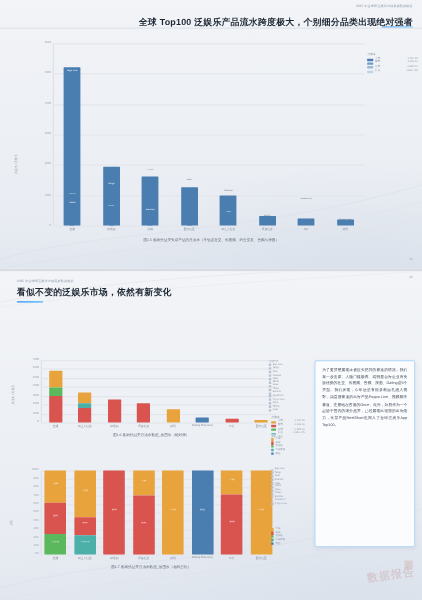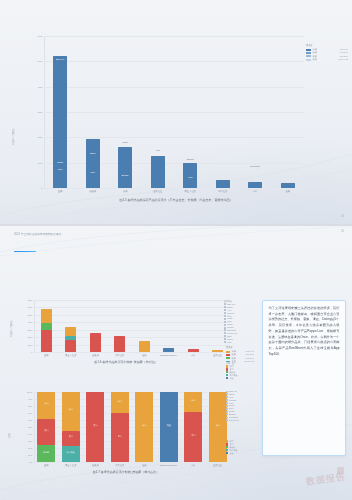--- a/index.html
+++ b/index.html
@@ -123,20 +123,26 @@
 
   <section class="slide" id="slide1">
     <div class="slide-bg"></div>
 
     <svg class="swoosh" style="left:0;top:120px;width:352px;height:104px" viewBox="0 0 352 104" preserveAspectRatio="none">
       <path d="M0,96 C90,70 200,78 352,34" fill="none" stroke="#cfd8e4" stroke-width=".5"></path>
       <path d="M0,104 C110,82 210,88 352,48" fill="none" stroke="#d6dee9" stroke-width=".5"></path>
       <path d="M120,104 C200,92 280,80 352,62" fill="none" stroke="#dbe2ec" stroke-width=".5"></path>
     </svg>
 
+    <header class="hdr">
+      <div class="kicker">2025 年全球和泛娱乐市场最新数据概览</div>
+      <h1 class="headline">全球 Top100 泛娱乐产品流水跨度极大，个别细分品类出现绝对强者</h1>
+      <div class="rule" id="s1rule"></div>
+      <div class="hdr-divider"></div>
+    </header>
 
     <div class="pageno" style="right:8px;bottom:6px">28</div>
 
     <div class="chart" id="c1" style="left:0;top:30px;width:352px;height:180px">
       <div class="plot" id="c1plot" style="left:44px;top:6px;width:260px;height:152px">
         <div class="axis-y" style="left:0"></div>
       <div class="gridline" style="top:152.00px"></div>
           <div class="ytick" style="top:152.00px">0</div>
           <div class="gridline" style="top:126.67px"></div>
           <div class="ytick" style="top:126.67px">1000</div>
@@ -225,20 +231,21 @@
     <svg class="swoosh" style="left:0;top:170px;width:352px;height:104px" viewBox="0 0 352 104" preserveAspectRatio="none">
       <path d="M0,94 C100,66 220,74 352,28" fill="none" stroke="#ccd6e3" stroke-width=".5"></path>
       <path d="M0,104 C120,80 230,86 352,42" fill="none" stroke="#d6dee9" stroke-width=".5"></path>
     </svg>
 
     <div class="pageno" style="right:8px;top:4px">29</div>
   </section>
 
   <header class="hdr2">
     <div class="kicker2">2025 年全球和泛娱乐市场最新数据概览</div>
+    <h1 class="headline2">看似不变的泛娱乐市场，依然有新变化</h1>
   </header>
   <div class="rule" id="s2rule"></div>
 
   <div class="chart" id="c2" style="left:0;top:296px;width:252px;height:72px">
     <div class="plot" id="c2plot" style="left:34px;top:4px;width:196px;height:52px">
       <div class="axis-y" style="left:0"></div>
     <div class="gridline" style="top:52.00px"></div>
         <div class="ytick" style="top:52.00px">0</div>
         <div class="gridline" style="top:44.57px"></div>
         <div class="ytick" style="top:44.57px">1000</div>

